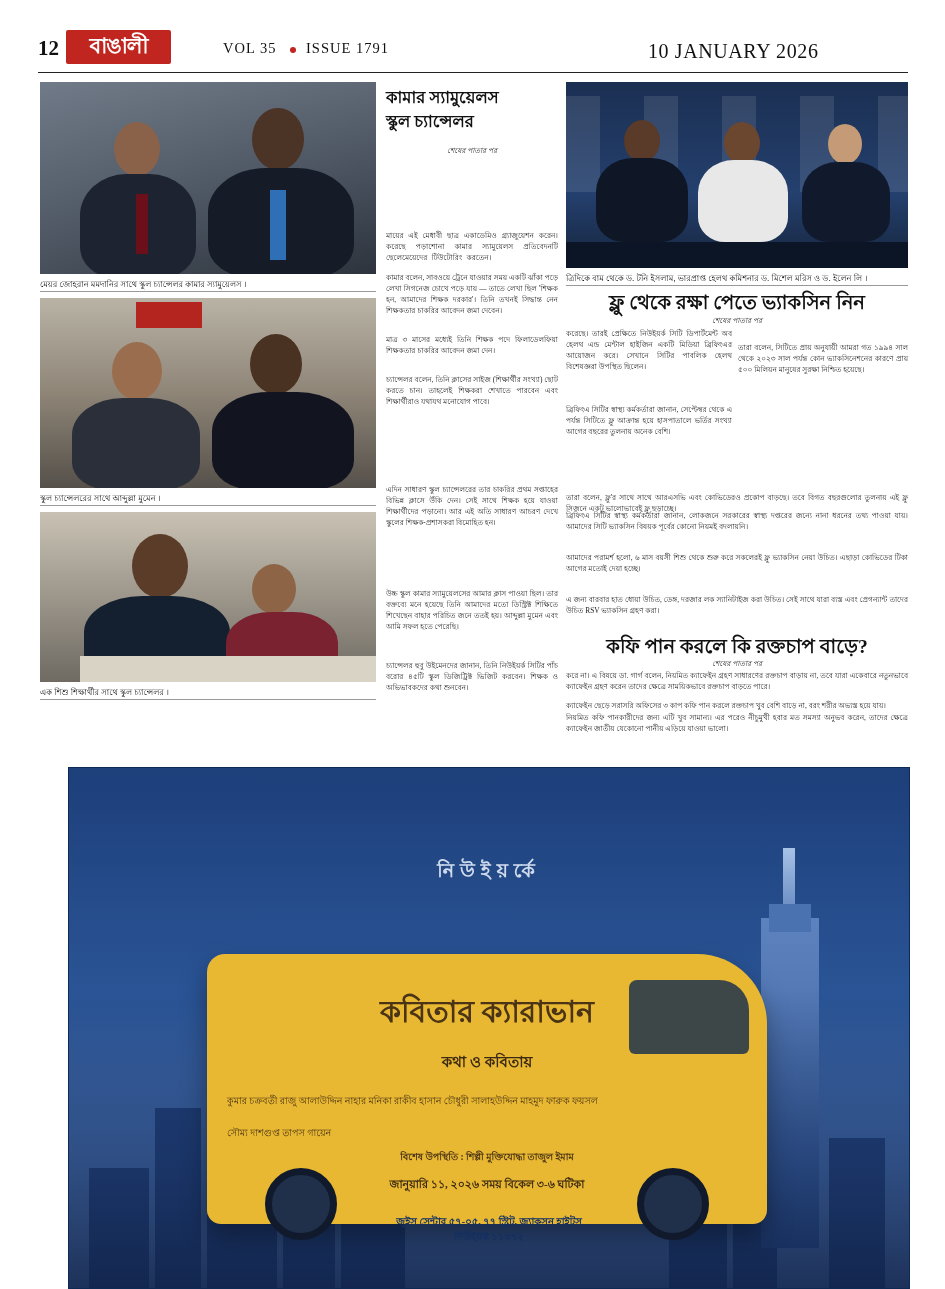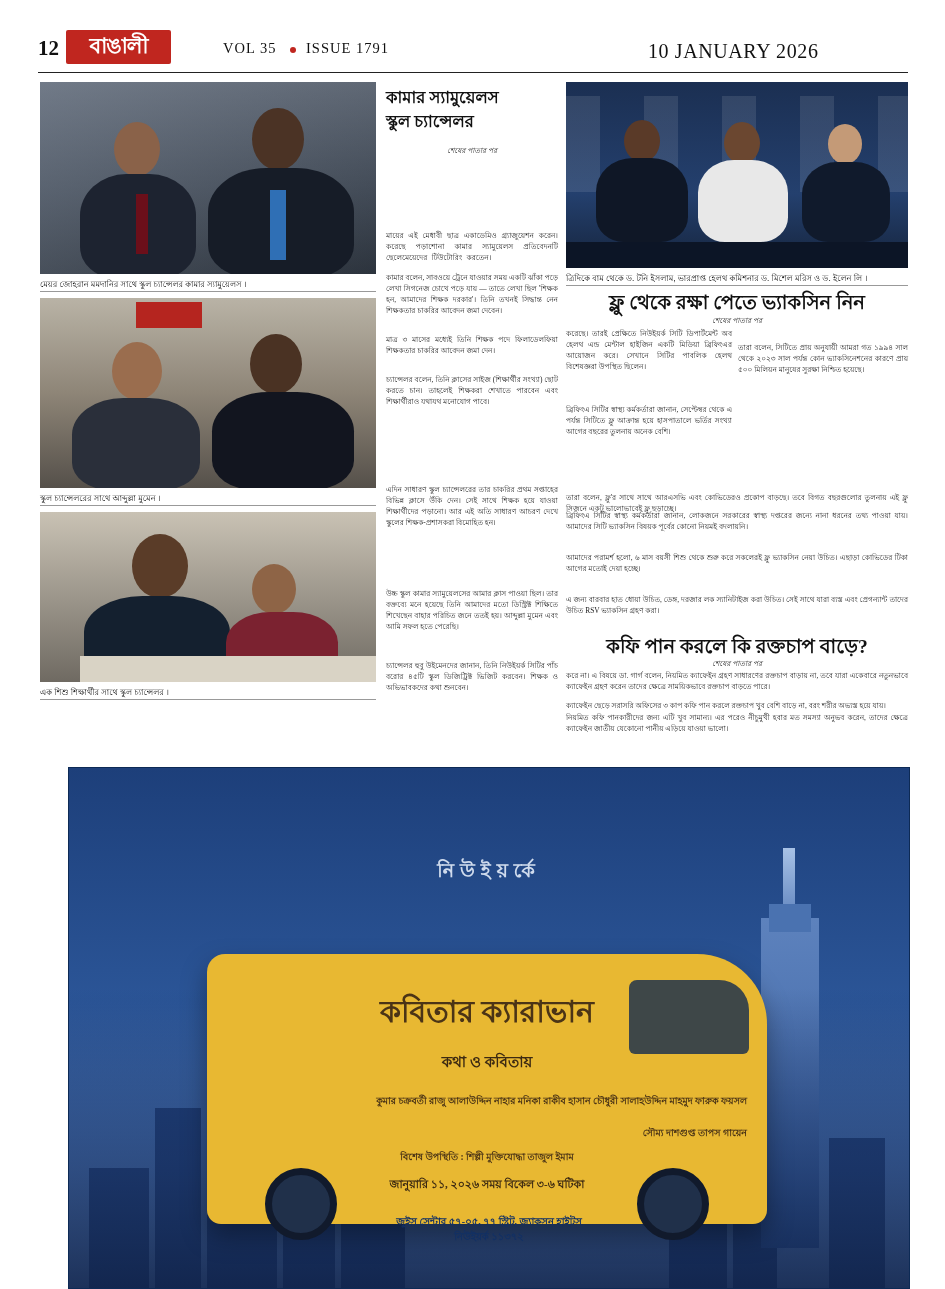--- a/index.html
+++ b/index.html
@@ -48,21 +48,21 @@
      background:linear-gradient(180deg,#a8c2e6,#5d82bd);}
   .empire:after{content:"";position:absolute;left:8px;top:-14px;width:42px;height:28px;
      background:#4a72b0;}
   .ad-title{position:absolute;left:0;right:0;top:88px;text-align:center;color:#dfe8f6;
      font-size:19px;letter-spacing:6px;font-weight:bold;opacity:.92;}
   .van{position:absolute;left:138px;top:186px;width:560px;height:270px;background:#e8b832;
      border-radius:18px 70px 14px 14px;box-shadow:0 12px 26px rgba(0,0,0,.35);}
   .van-win{position:absolute;right:18px;top:26px;width:120px;height:74px;background:#20324c;border-radius:8px 30px 6px 6px;opacity:.85;}
   .van-text1{position:absolute;left:0;right:0;top:34px;text-align:center;color:#4b3416;font-size:30px;font-weight:bold;}
   .van-text2{position:absolute;left:0;right:0;top:96px;text-align:center;color:#3d2a12;font-size:15px;font-weight:bold;}
-  .van-names{position:absolute;left:20px;right:20px;top:140px;text-align:right;color:#4b3416;font-size:9.5px;font-weight:bold;line-height:1.65;}
+  .van-names{position:absolute;left:20px;right:20px;top:140px;text-align:left;color:#4b3416;font-size:9.5px;font-weight:normal;line-height:1.65;}
   .van-guest{position:absolute;left:20px;right:20px;top:196px;text-align:center;color:#4b3416;font-size:9.5px;font-weight:bold;}
   .van-date{position:absolute;left:20px;right:20px;top:222px;text-align:center;color:#3d2a12;font-size:11px;font-weight:bold;}
   .van-addr{position:absolute;left:0;right:0;bottom:44px;text-align:center;color:#123064;font-size:10px;font-weight:bold;line-height:1.5;}
   .wheel{position:absolute;bottom:-16px;width:58px;height:58px;border-radius:50%;background:#20304a;border:7px solid #111a2c;}
   .wheel.l{left:58px;} .wheel.r{right:58px;}
 
   
   .p-bg{position:absolute;inset:0;}
   .p-person{position:absolute;border-radius:40% 40% 30% 30%;}
   .p-head{position:absolute;border-radius:50%;}

